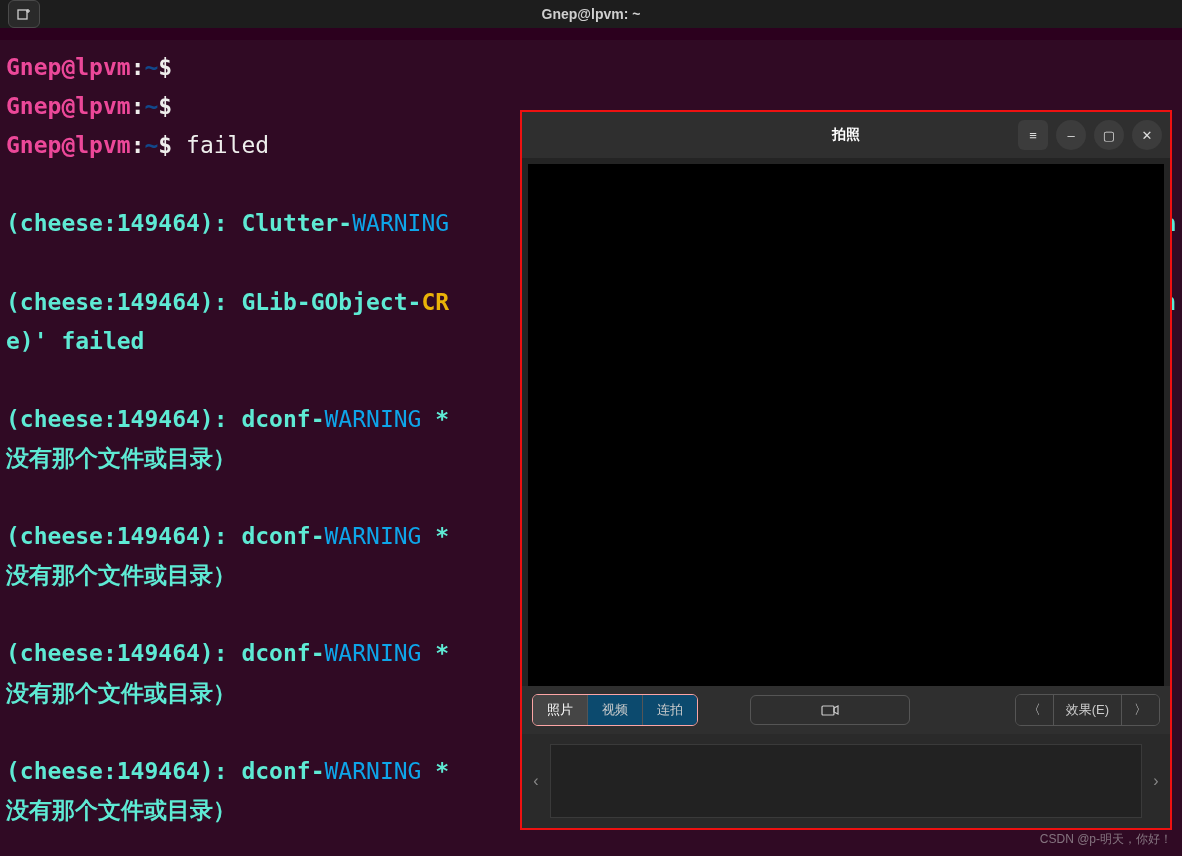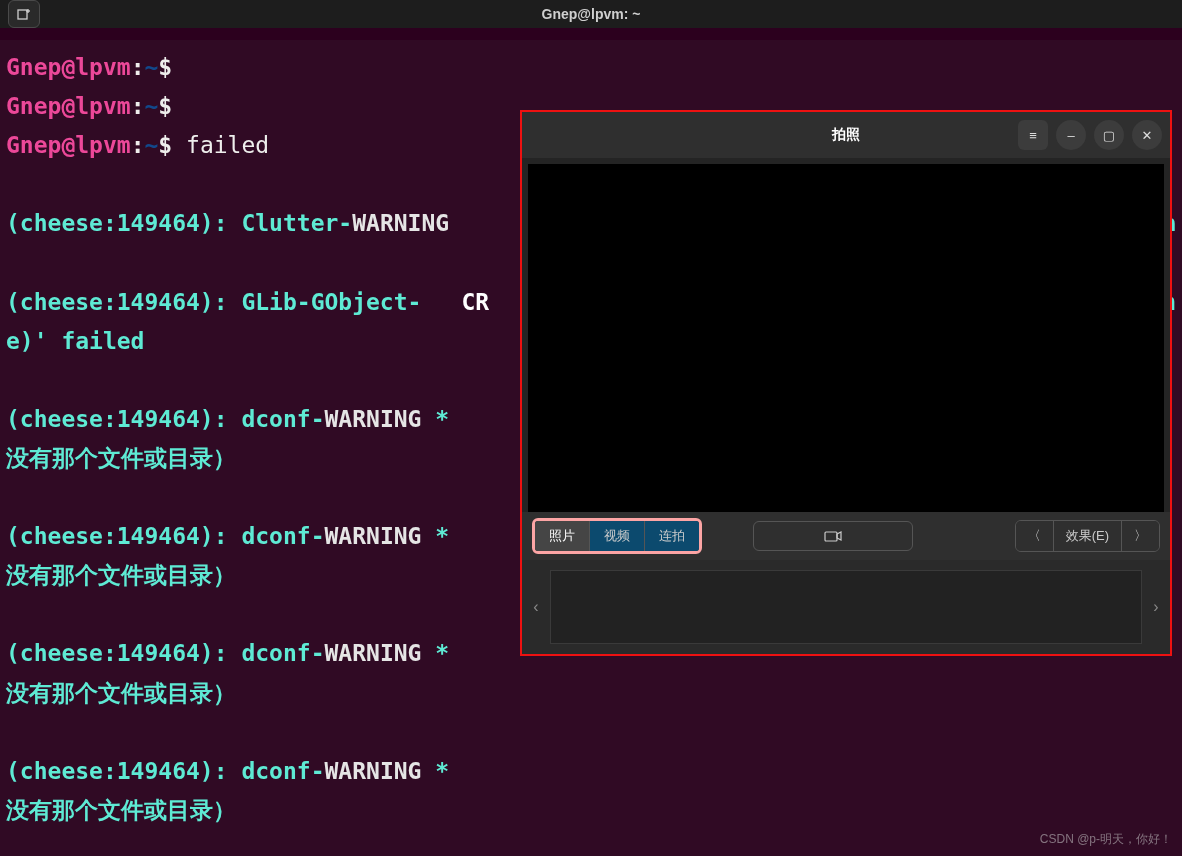--- a/index.html
+++ b/index.html
@@ -49,30 +49,30 @@
     padding: 8px 6px;
     white-space: pre;
     overflow: hidden;
   }
   .prompt-user { color: #ec4899; font-weight: bold; }
   .prompt-colon { color: #eeeeec; font-weight: bold; }
   .prompt-path { color: #12488b; font-weight: bold; }
   .prompt-dollar { color: #eeeeec; font-weight: bold; }
   .cmd { color: #eeeeec; }
   .msg { color: #5eead4; font-weight: bold; }
-  .warn { color: #e5e5e5; font-weight: bold; text-align: right; }
-  .crit { color: #ffffff; font-weight: bold; margin-left: 40px; }
+  .warn { color: #0ea5e9; font-weight: normal; text-align: right; }
+  .crit { color: #eab308; font-weight: bold; }
 
   
   .cheese-window {
     position: absolute;
     left: 520px;
     top: 110px;
     width: 652px;
-    height: 546px;
+    height: 720px;
     border: 2px solid #e11;
     background: #242424;
     display: flex;
     flex-direction: column;
     font-family: sans-serif;
   }
   .cheese-header {
     height: 46px;
     background: #2f2f2f;
     display: flex;
@@ -112,21 +112,21 @@
   .cheese-toolbar {
     height: 48px;
     background: #2f2f2f;
     display: flex;
     align-items: center;
     padding: 0 10px;
     gap: 0;
   }
   .mode-group {
     display: flex;
-    border: 3px solid #fca5a5;
+    border: 1px solid #fca5a5;
     border-radius: 6px;
     overflow: hidden;
   }
   .mode-btn {
     padding: 6px 14px;
     color: #ccc;
     font-size: 13px;
     background: #0c4a6e;
     border-right: 1px solid #555;
   }

